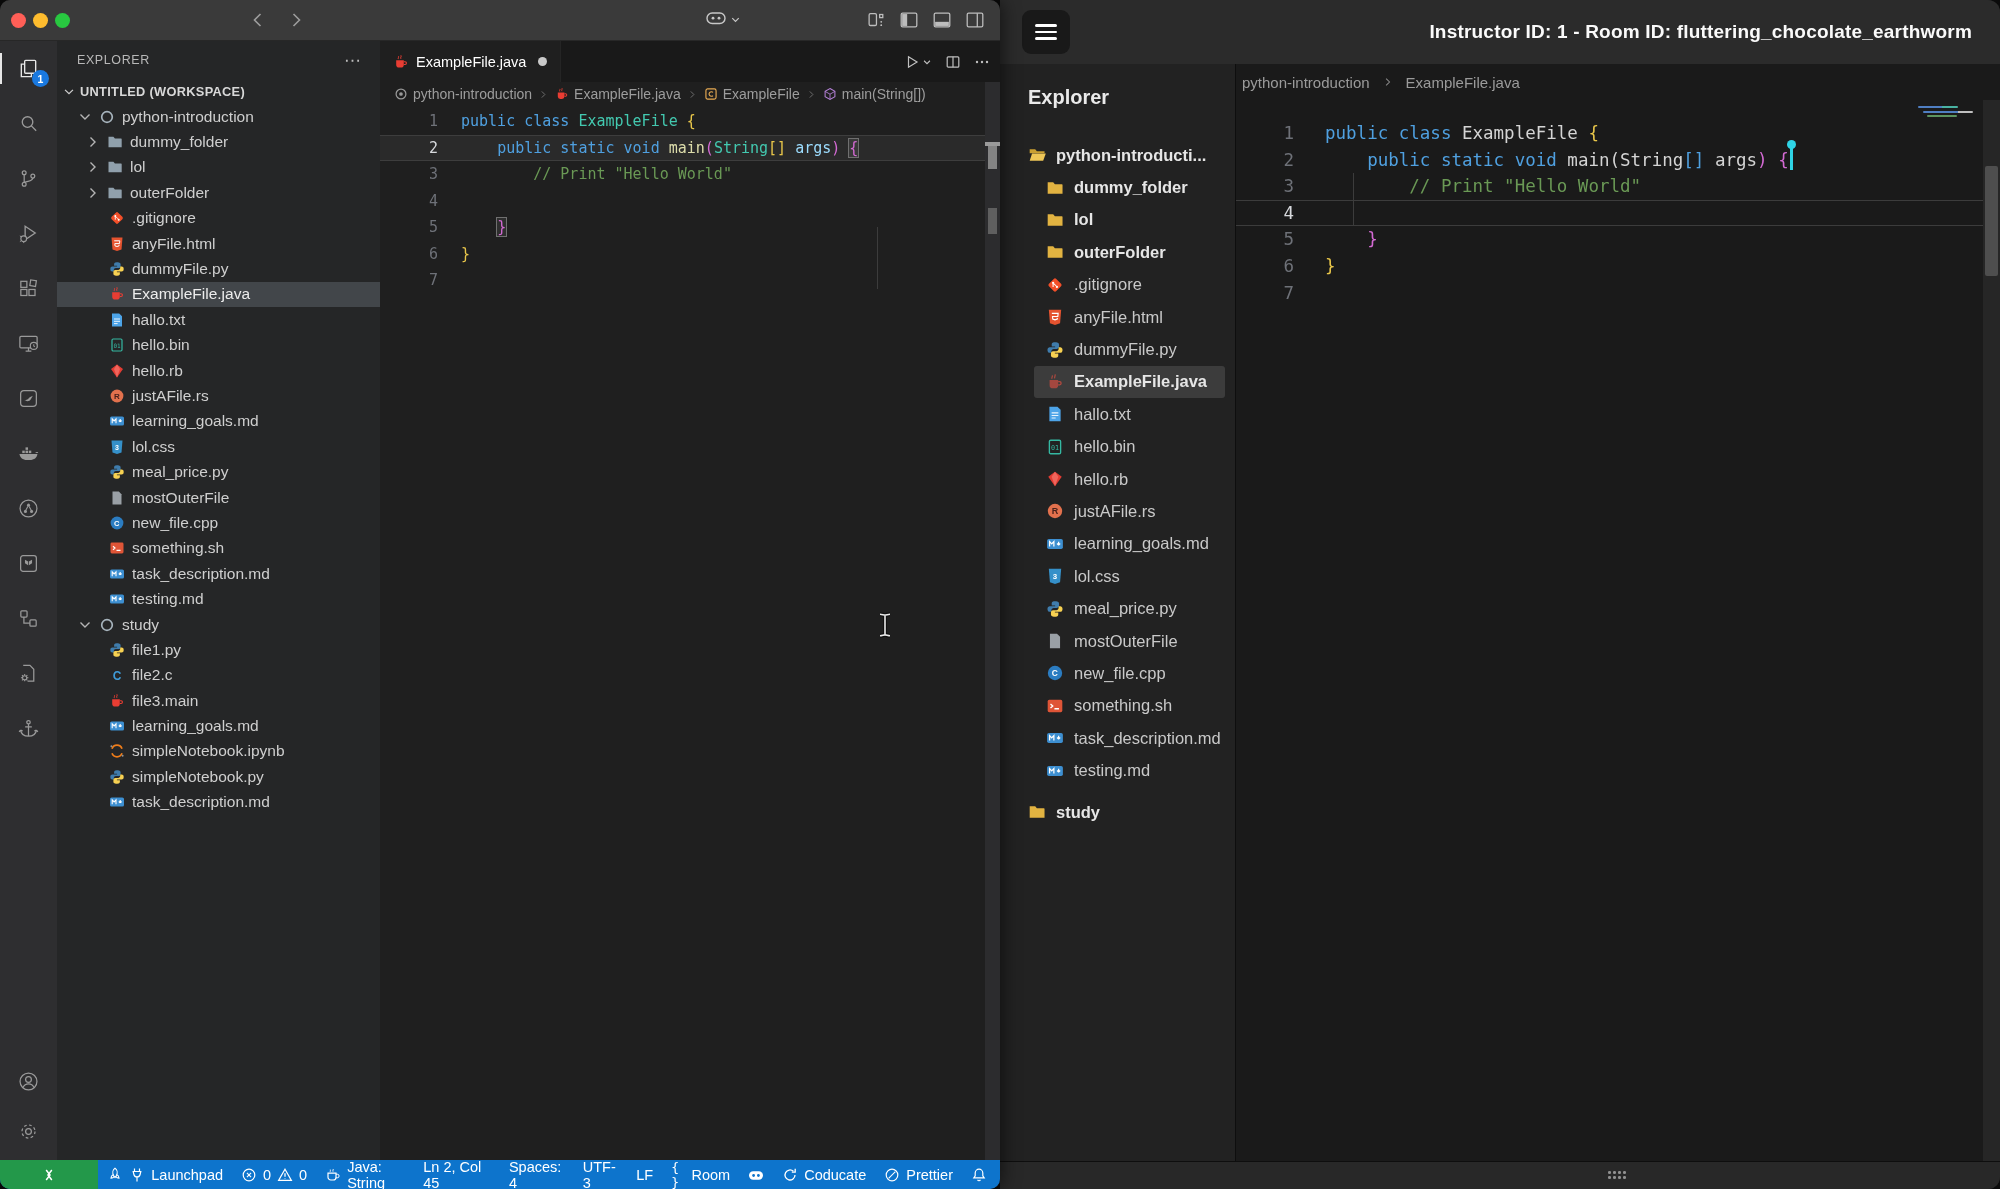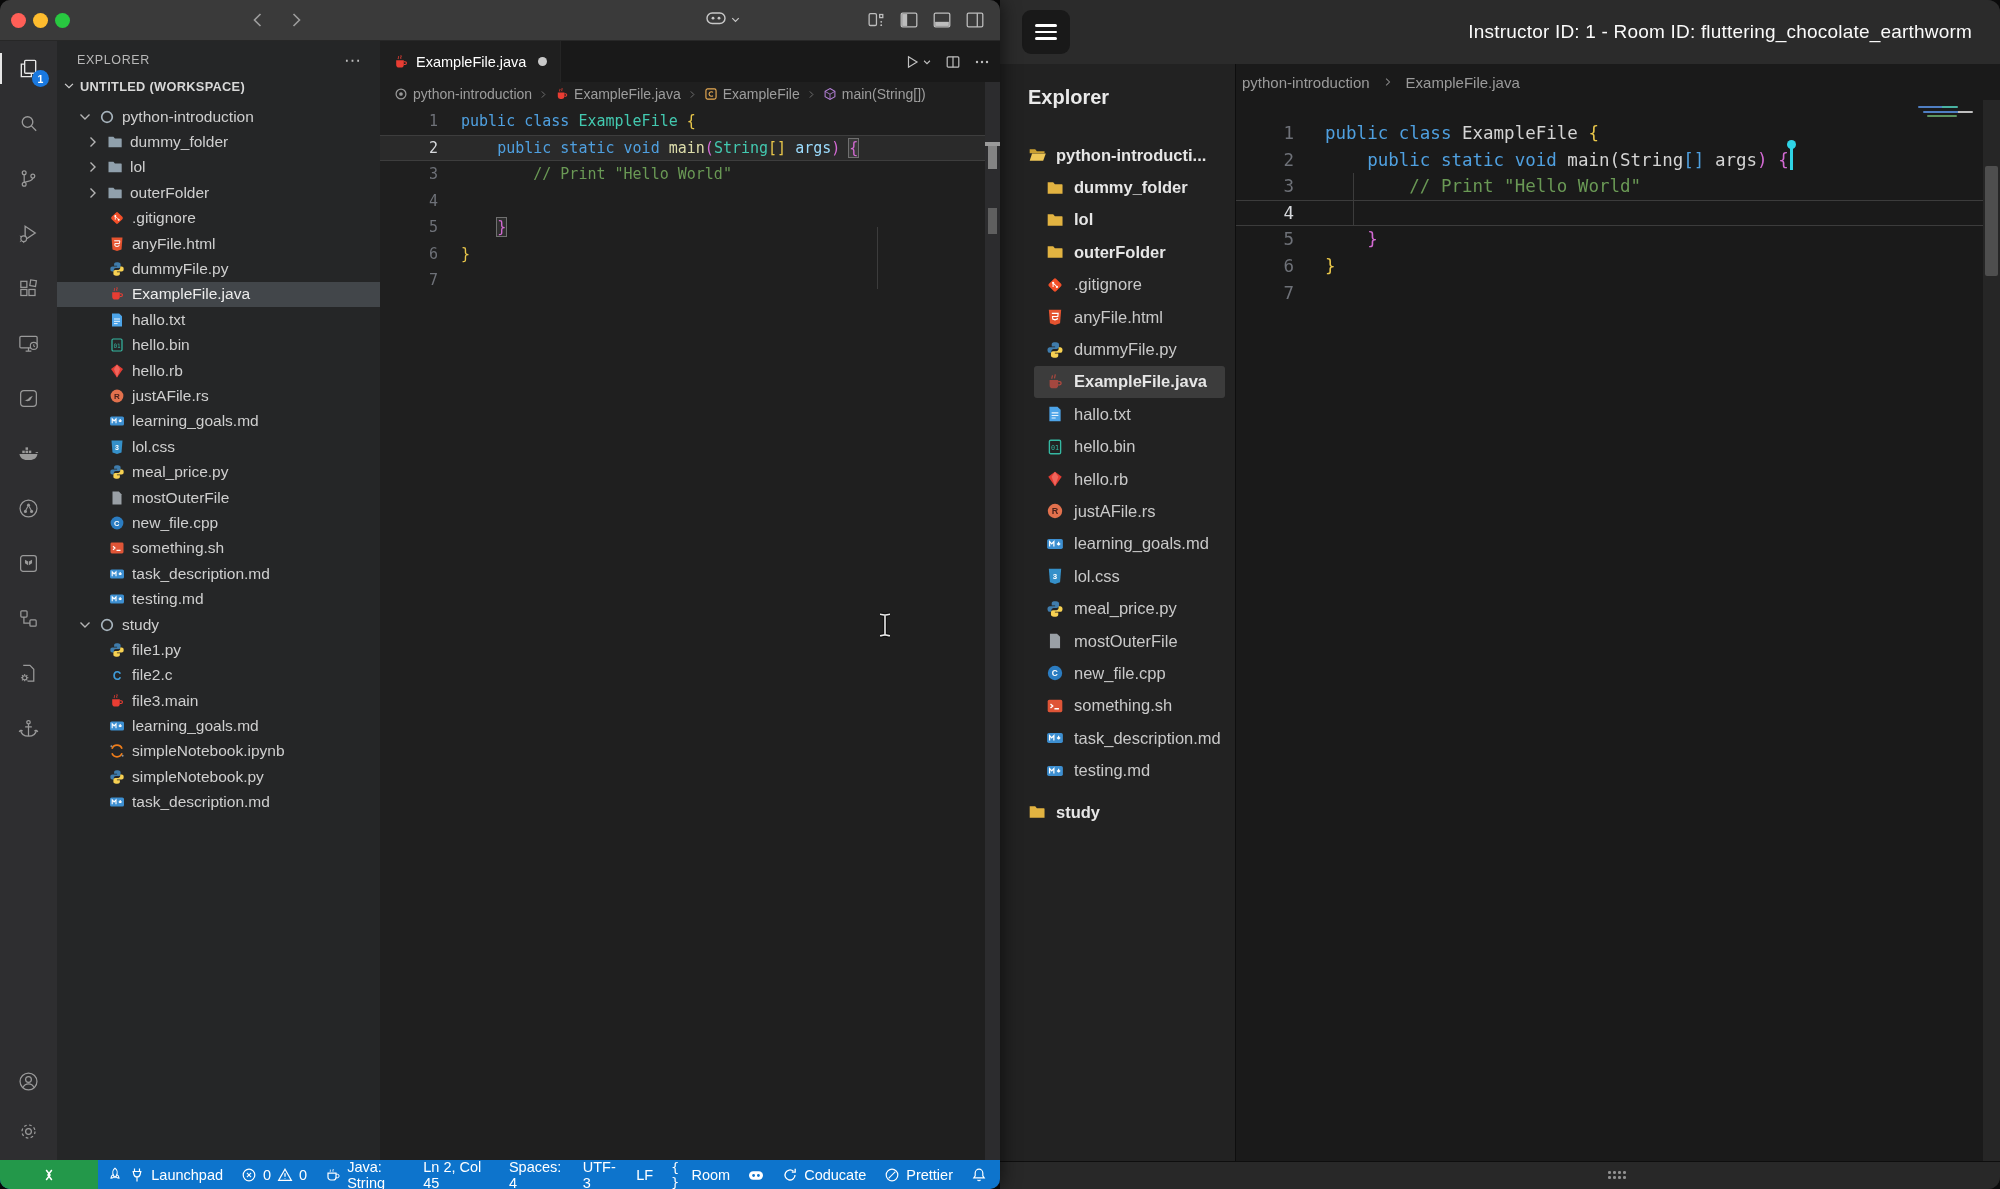--- a/index.html
+++ b/index.html
@@ -8,21 +8,21 @@
   .ic { display:inline-flex; width:16px; height:16px; flex:0 0 auto; }
   .ic svg { width:100%; height:100%; }
   .ic14 { width:14px; height:14px; } .ic18 { width:18px; height:18px; }
   .ic22 { width:22px; height:22px; } .ic23 { width:23px; height:23px; }
 
   
   #right-app { position:absolute; left:1000px; top:0; width:1000px; height:1189px; background:#1a1a1a; border-radius:0 12px 12px 0; }
   .ra-topbar { height:64px; background:#2b2b2b; display:flex; align-items:center; border-radius:0 12px 0 0; }
   .hamburger { width:48px; height:44px; margin-left:22px; background:#191919; border-radius:9px; display:flex; flex-direction:column; justify-content:center; align-items:center; gap:4px; cursor:pointer; }
   .hamburger i { display:block; width:22px; height:2.4px; background:#ffffff; border-radius:2px; }
-  .ra-title { margin-left:auto; margin-right:28px; color:#fafafa; font-size:19px; font-weight:400; letter-spacing:.2px; }
+  .ra-title { margin-left:auto; margin-right:28px; color:#fafafa; font-size:19px; font-weight:700; letter-spacing:.2px; }
   .ra-body { position:absolute; top:64px; bottom:28px; left:0; right:0; display:flex; }
   .ra-sidebar { width:236px; background:#222222; border-right:1px solid #0e0e0e; overflow:hidden; }
   .ra-sb-title { margin:22px 0 30px 28px; font-size:20px; font-weight:600; color:#eaeaea; }
   .r-row { height:32.4px; display:flex; align-items:center; font-size:16.5px; color:#c9c9c9; }
   .r-row.r1 { padding-left:28px; }
   .r-row.r2 { margin-left:34px; margin-right:10px; padding-left:12px; }
   .r-row.rootgap { margin-top:9px; }
   .r-row .ic { margin-right:10px; }
   .r-row.bold span.lbl { font-weight:700; color:#e6e6e6; }
   .r-row.sel { background:#3c3c3c; border-radius:3px; }
@@ -71,21 +71,21 @@
   .ab-btn { width:57px; height:55px; display:flex; align-items:center; justify-content:center; color:#9a9a9a; position:relative; cursor:pointer; }
   .ab-btn.active { color:#e7e7e7; }
   .ab-btn.active::before { content:''; position:absolute; left:0; top:12px; bottom:12px; width:2px; background:#e7e7e7; }
   .badge { position:absolute; right:8px; bottom:9px; min-width:17px; height:17px; border-radius:9px; background:#1a79e0; color:#fff; font-size:10.5px; font-weight:700; display:flex; align-items:center; justify-content:center; }
   .ab-bottom { margin-top:auto; margin-bottom:4px; }
   .ab-bottom .ab-btn { height:50px; }
 
   .sidebar { width:323px; background:#252627; position:relative; overflow:hidden; }
   .sb-header { height:38px; display:flex; align-items:center; padding:0 18px 0 20px; color:#b8b8b8; font-size:12.5px; letter-spacing:.6px; }
   .sb-header .more { margin-left:auto; color:#bdbdbd; font-size:17px; letter-spacing:1px; cursor:pointer; }
-  .ws-row { height:25px; display:flex; padding-left:5px; color:#d8d8d8; font-size:12.8px; font-weight:700; letter-spacing:.3px; }
+  .ws-row { height:25px; display:flex; align-items:center; padding-left:5px; color:#d8d8d8; font-size:12.8px; font-weight:700; letter-spacing:.3px; }
   .t-row { height:25.4px; display:flex; align-items:center; font-size:15.5px; color:#cfcfcf; cursor:pointer; }
   .t-row .chev { width:16px; height:16px; margin-right:6px; color:#b5b5b5; }
   .ws-row .chev { width:14px; height:14px; margin-right:4px; color:#cfcfcf; }
   .t-row .ic { margin-right:7px; }
   .t-row.lvl1 { padding-left:20px; }
   .t-row.lvl2c { padding-left:28px; }
   .t-row.lvl2 { padding-left:52px; }
   .t-row.sel { background:#42464a; color:#eceuea; color:#ececec; }
   .sb-sections { position:absolute; bottom:0; left:0; right:0; height:72px; overflow:hidden; }
   .sec-row { height:25px; border-top:1px solid #3a3a3a; display:flex; align-items:center; padding-left:8px; gap:4px; color:#c8c8c8; font-size:12.3px; font-weight:700; letter-spacing:.4px; }

